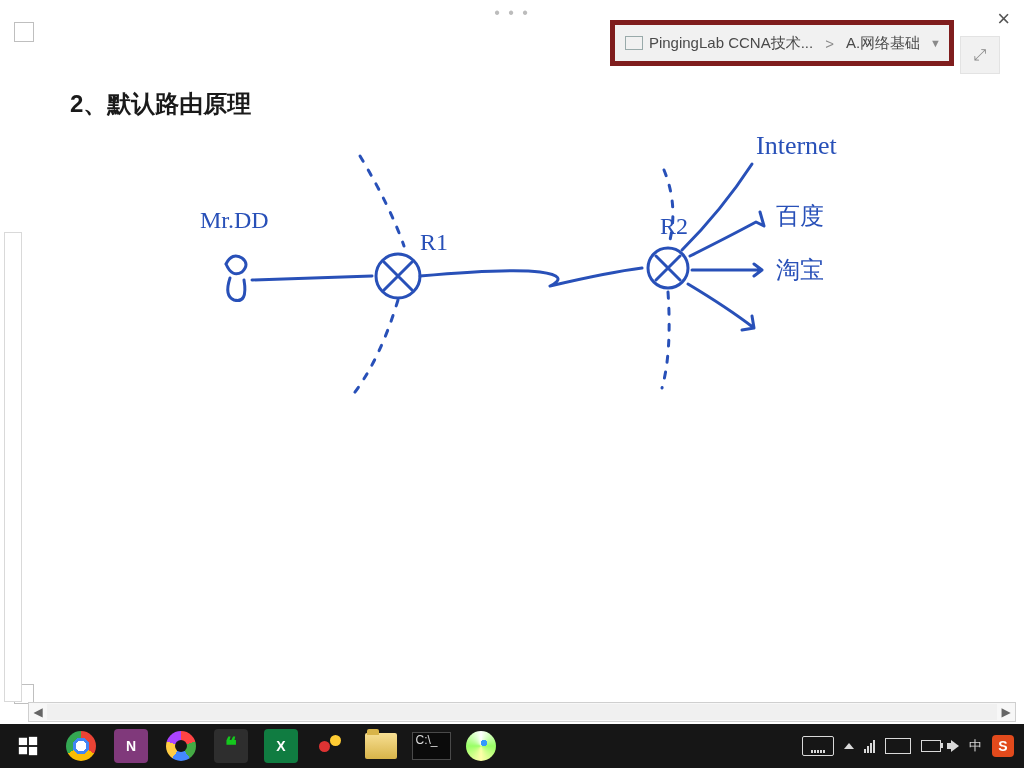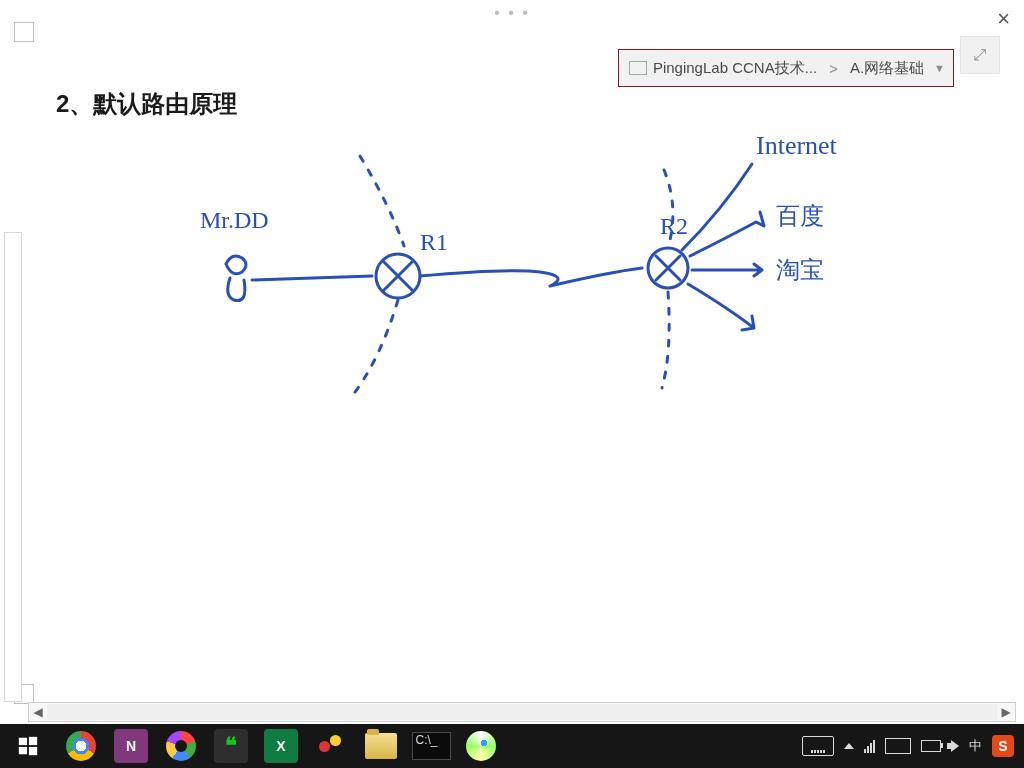--- a/index.html
+++ b/index.html
@@ -1,38 +1,38 @@
 <!DOCTYPE html>
 <html><head>
 <meta charset="utf-8">
 <style>
   html,body{margin:0;padding:0;width:1024px;height:768px;font-family:"Microsoft YaHei","Segoe UI",sans-serif;background:#fff;overflow:hidden}
   .workspace{position:relative;width:1024px;height:724px;background:#fff}
   
   .grip{position:absolute;top:4px;left:50%;transform:translateX(-50%);color:#bcbcbc;font-size:16px;letter-spacing:2px}
   .close-x{position:absolute;top:6px;right:14px;font-size:22px;color:#555;cursor:pointer}
   
-  .crumb{position:absolute;top:49px;right:70px;display:flex;align-items:center;height:36px;background:#f1f1f1;border:1px solid #7f1d1d}
+  .crumb{position:absolute;top:20px;right:70px;display:flex;align-items:center;height:36px;background:#f1f1f1;border:5px solid #7f1d1d}
   .crumb .book{display:flex;align-items:center;padding:0 10px;gap:6px;color:#4a4a4a;font-size:15px}
   .crumb .sec{display:flex;align-items:center;padding:0 10px;gap:4px;color:#4a4a4a;font-size:15px}
   .crumb .gt{color:#8a8a8a;font-size:15px;padding:0 2px}
   .crumb .dd{color:#8a8a8a;font-size:11px;padding-right:8px}
   .expand-btn{position:absolute;top:36px;right:24px;width:38px;height:36px;background:#f1f1f1;border:1px solid #e3e3e3;display:flex;align-items:center;justify-content:center;color:#8a8a8a;font-size:16px;cursor:pointer}
   .book-icon{width:18px;height:14px;display:inline-block;position:relative}
   .book-icon:before,.book-icon:after{content:"";position:absolute;top:0;width:8px;height:12px;border:1px solid #9aa}
   .book-icon:before{left:0;border-right:none}
   .book-icon:after{right:0;border-left:none}
   
   .handle{position:absolute;width:18px;height:18px;border:1px solid #bfbfbf;background:#fff}
   .handle.tl{left:14px;top:22px}
   .handle.bl{left:14px;top:684px}
   
   .leftscroll{position:absolute;left:4px;top:232px;width:16px;height:468px;border:1px solid #d9d9d9;background:#fff}
   
-  .heading{position:absolute;left:56px;top:88px;font-size:24px;font-weight:bold;color:#1a1a1a}
+  .heading{position:absolute;left:70px;top:88px;font-size:24px;font-weight:bold;color:#1a1a1a}
   
   .ink{position:absolute;left:0;top:0;width:1024px;height:724px;pointer-events:none}
   
   .hscroll{position:absolute;left:28px;bottom:2px;right:8px;height:18px;border:1px solid #cfcfcf;display:flex;align-items:center;background:#f7f7f7}
   .hscroll .arrow{width:18px;height:16px;display:flex;align-items:center;justify-content:center;color:#666;font-size:12px;cursor:pointer}
   .hscroll .track{flex:1;height:16px;background:#f0f0f0}
   
   .taskbar{position:absolute;left:0;bottom:0;width:1024px;height:44px;background:#161616;display:flex;align-items:center}
   .tb-btn{width:50px;height:44px;display:flex;align-items:center;justify-content:center;cursor:pointer}
   .start{width:56px}

